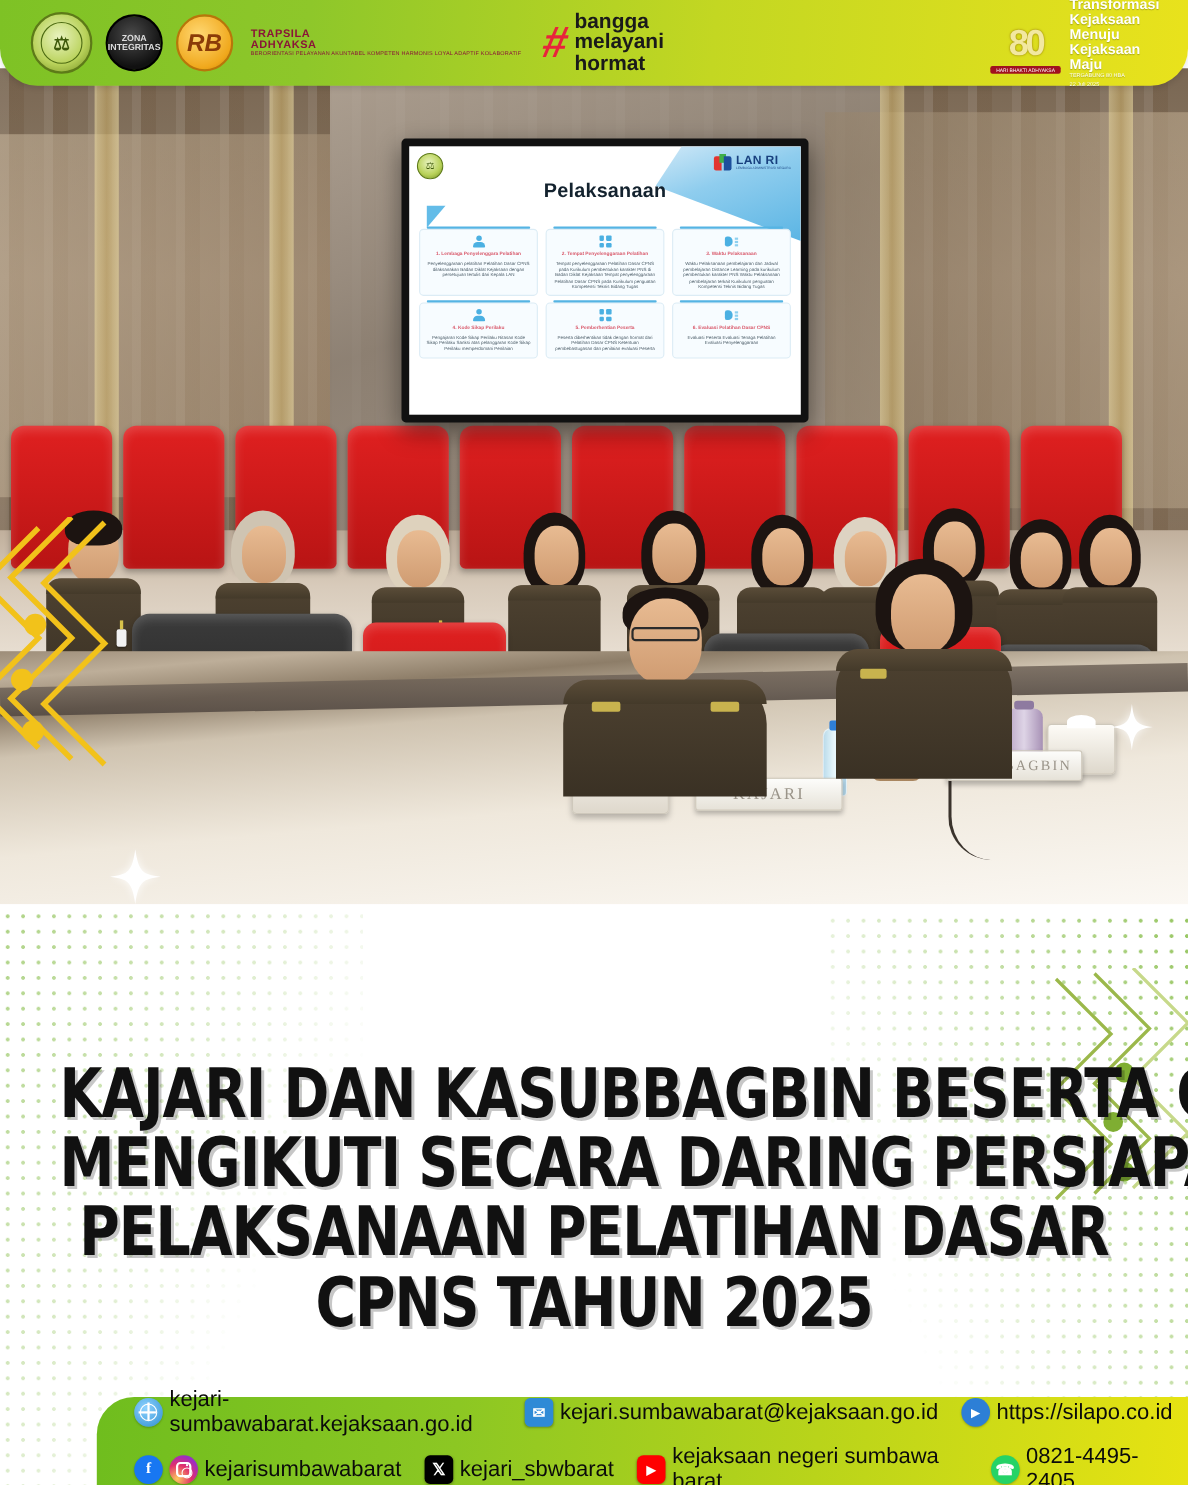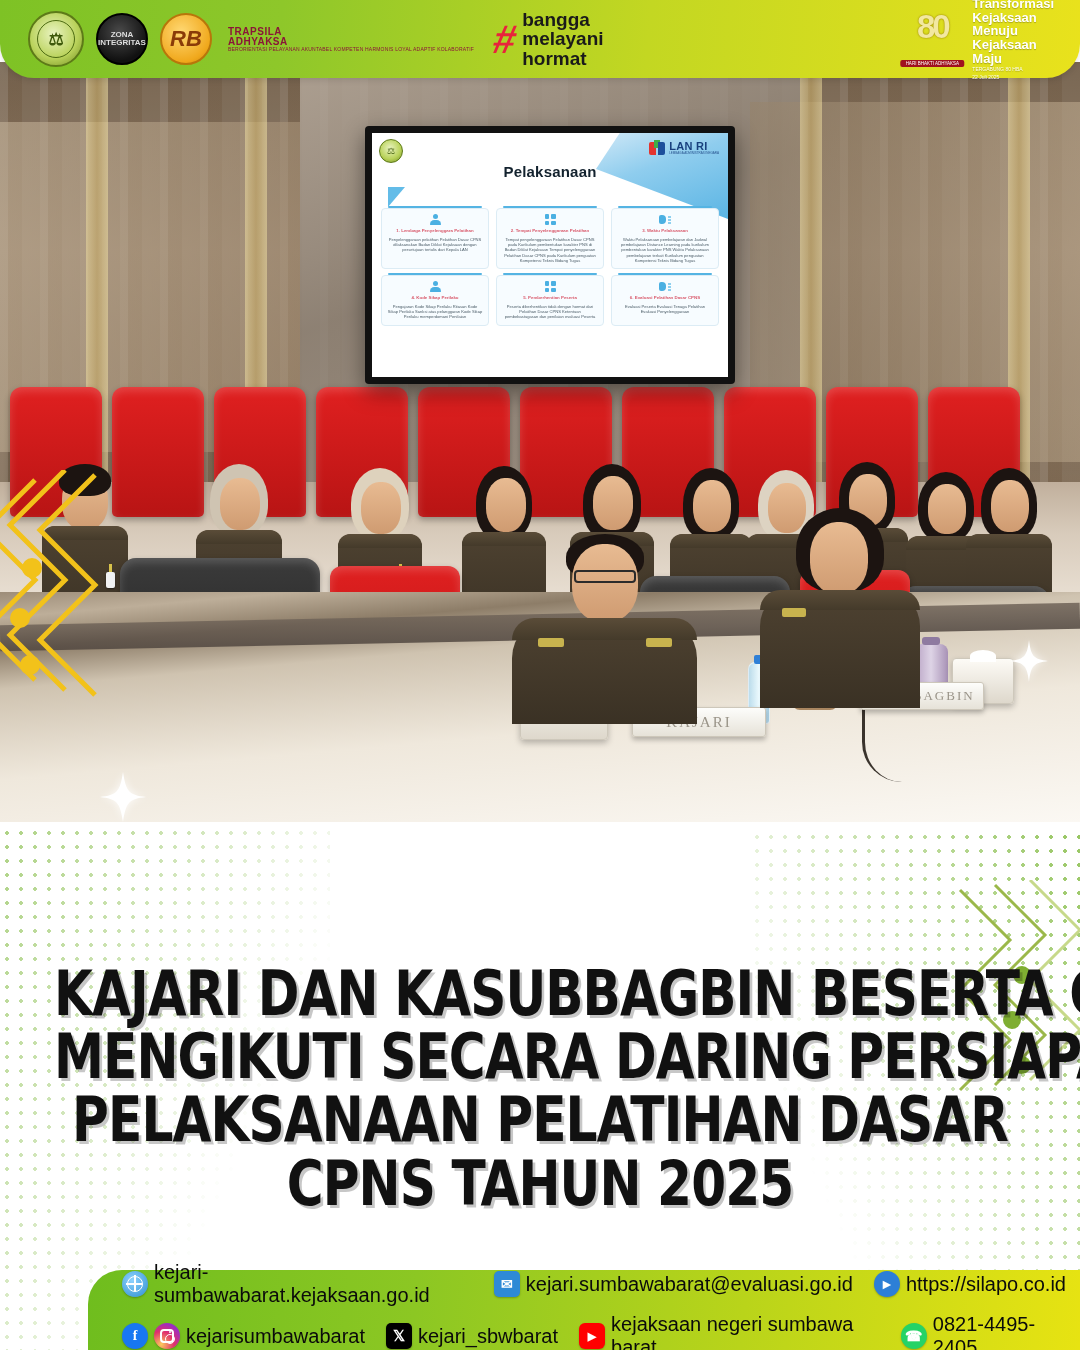--- a/index.html
+++ b/index.html
@@ -61,21 +61,21 @@
   .rb-seal{ width:52px;height:52px;background:radial-gradient(circle at 40% 35%,#ffd873,#f0a81c 70%,#c97f06);
             border:2px solid #b8760a; color:#8a3b08; font-size:22px; font-style:italic; }
   .berakhlak{ display:flex; flex-direction:column; justify-content:center; line-height:1; padding-left:4px;}
   .berakhlak .t1{ font-size:10px; font-weight:bold; color:#8a1538; letter-spacing:.5px; }
   .berakhlak .t2{ font-size:25px; font-weight:bold; color:#8a1538; letter-spacing:-.5px; }
   .berakhlak .t3{ font-size:5px; color:#8a1538; letter-spacing:.2px; }
   .bangga{ display:flex; align-items:center; gap:6px; margin-left:8px; }
   .bangga .hash{ font-size:40px; font-weight:bold; color:#e8243c; transform:skewX(-12deg); line-height:.9;}
   .bangga .btxt{ line-height:1.02; color:#1a1a1a; font-size:19px; font-weight:bold; }
   .header-right{ margin-left:auto; display:flex; align-items:center; gap:9px; padding-right:26px; }
-  .anniv{ width:62px; height:62px; position:relative; display:flex; align-items:flex-start; justify-content:center; }
+  .anniv{ width:62px; height:62px; position:relative; display:flex; align-items:center; justify-content:center; }
   .anniv .num{ font-size:33px; font-weight:bold; color:#f2e8a0; letter-spacing:-3px;
                text-shadow:0 0 2px #8a6d00; }
   .anniv .ribbon{ position:absolute; bottom:3px; left:50%; transform:translateX(-50%);
                   background:#a0121f; color:#fff; font-size:4.5px; padding:1px 5px; border-radius:2px; white-space:nowrap;}
   .transf{ color:#fff; line-height:1.05; font-weight:bold; font-size:13px; text-shadow:0 1px 1px rgba(0,0,0,.25); }
   .transf .sub{ font-size:5px; font-weight:normal; margin-top:2px; line-height:1.15; opacity:.95;}
 
   
   .photo{
     position:absolute; left:0; top:62px; width:1080px; height:760px;
@@ -166,21 +166,21 @@
   .lanri{ position:absolute; right:9px; top:7px; display:flex; align-items:center; gap:3px; z-index:3;}
   .lanri .mark{ width:17px;height:15px; position:relative;}
   .lanri .mark .b1{position:absolute;left:0;top:2px;width:7px;height:13px;background:#e2342f;
     border-radius:2px 0 0 2px;}
   .lanri .mark .b2{position:absolute;left:5px;top:0;width:6px;height:8px;background:#3fae49;}
   .lanri .mark .b3{position:absolute;left:9px;top:2px;width:7px;height:13px;background:#1d4f9c;
     border-radius:0 2px 2px 0;}
   .lanri .txt{ font-weight:bold; font-size:11px; color:#18407e; letter-spacing:.3px; line-height:1;}
   .lanri .txt small{ display:block; font-size:3px; font-weight:normal; color:#27538f; letter-spacing:0;}
   .slide-title{ position:absolute; left:0; right:0; top:30px; text-align:center;
-    font-size:15px; font-weight:bold; color:#13222e; letter-spacing:.2px; z-index:2;}
+    font-size:18px; font-weight:bold; color:#13222e; letter-spacing:.2px; z-index:2;}
   .slide-tri{ position:absolute; left:16px; top:54px; width:0;height:0;
     border-left:17px solid #63bce8; border-bottom:20px solid transparent; }
   .cards{ position:absolute; left:9px; right:9px; top:75px; display:flex; flex-direction:column; gap:6px;}
   .cardrow{ display:flex; gap:7px; }
   .card{ flex:1; background:#f7fcff; border:1px solid #dcecf5; border-radius:4px;
     padding:4px 5px 5px; text-align:center; position:relative; }
   .card .bar{ position:absolute; left:6px; right:6px; top:-3px; height:2px; background:#55b4e3; border-radius:2px;}
   .card .ico{ height:13px; display:flex; align-items:center; justify-content:center; margin-bottom:2px;}
   .ic-user{ width:11px;height:11px;position:relative;}
   .ic-user:before{content:"";position:absolute;left:3px;top:0;width:5px;height:5px;border-radius:50%;background:#4bb0e2;}
@@ -585,21 +585,21 @@
   <div class="footer">
     <div class="frow">
       <div class="item">
         <div class="fico web">
             <div class="globe-g"></div>
           </div>
         <span>kejari-sumbawabarat.kejaksaan.go.id</span>
       </div>
       <div class="item">
         <div class="fico mail">✉</div>
-        <span>kejari.sumbawabarat@evaluasi.go.id</span>
+        <span>kejari.sumbawabarat@kejaksaan.go.id</span>
       </div>
       <div class="item">
         <div class="fico link">►</div>
         <span>https://silapo.co.id</span>
       </div>
     </div>
     <div class="frow">
       <div class="item">
         <div class="fico fb">f</div>
         <div class="fico ig">

